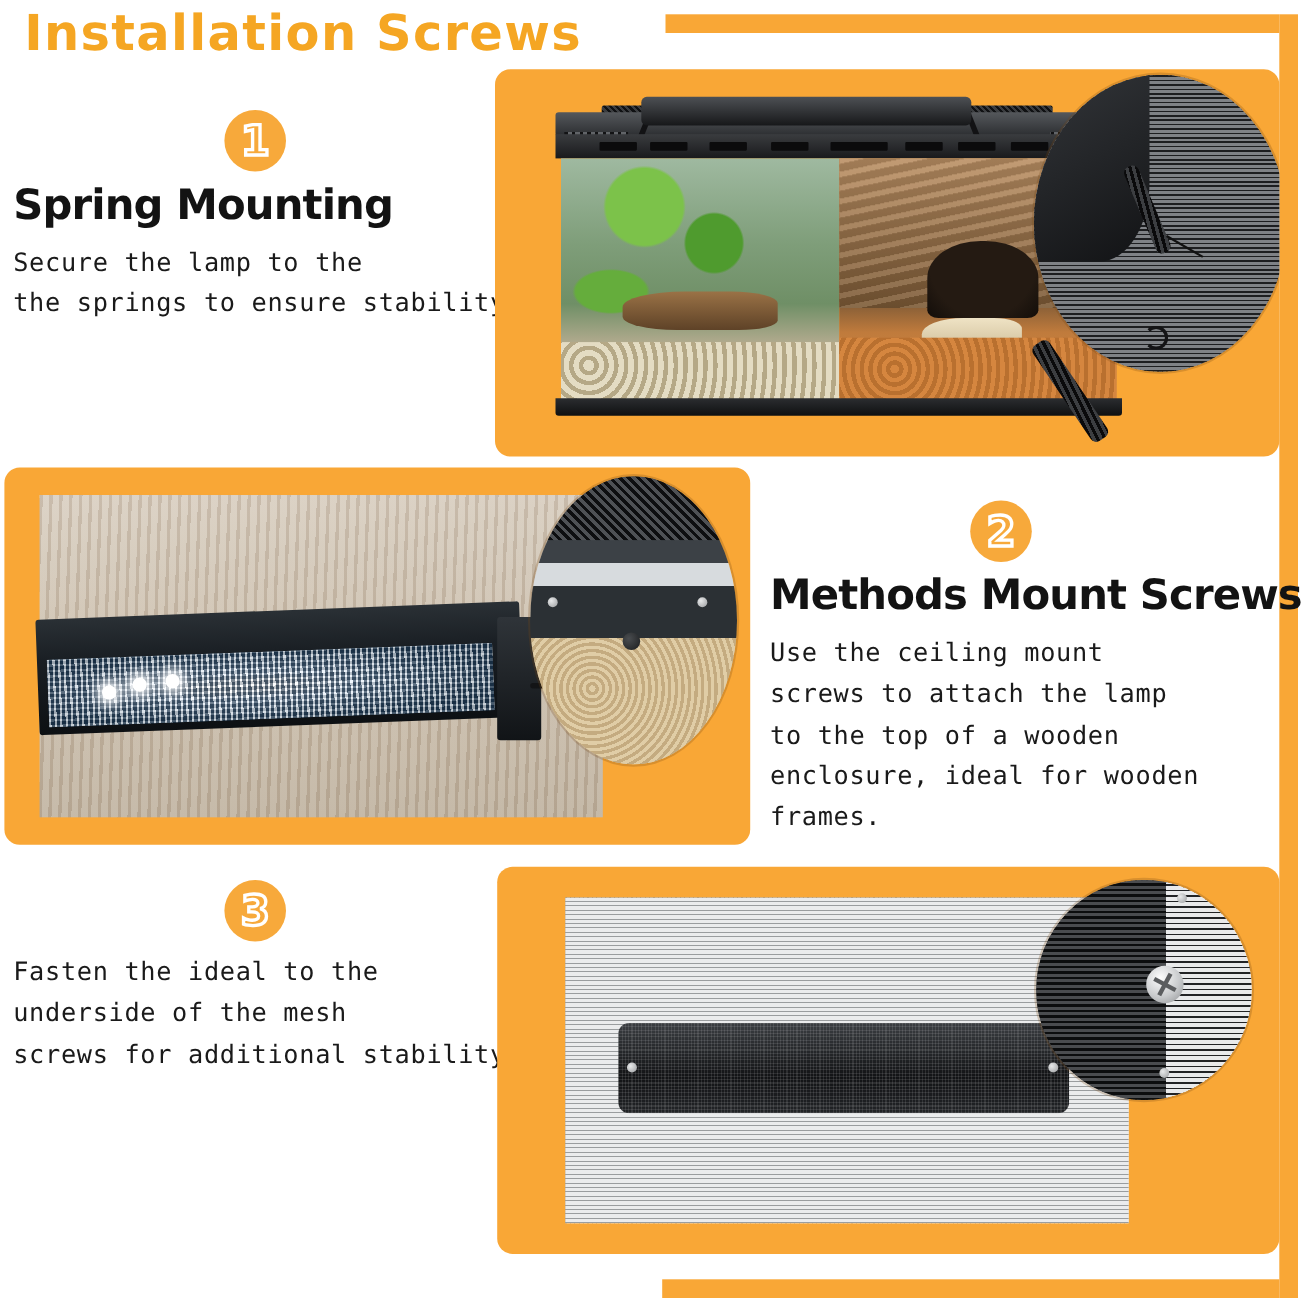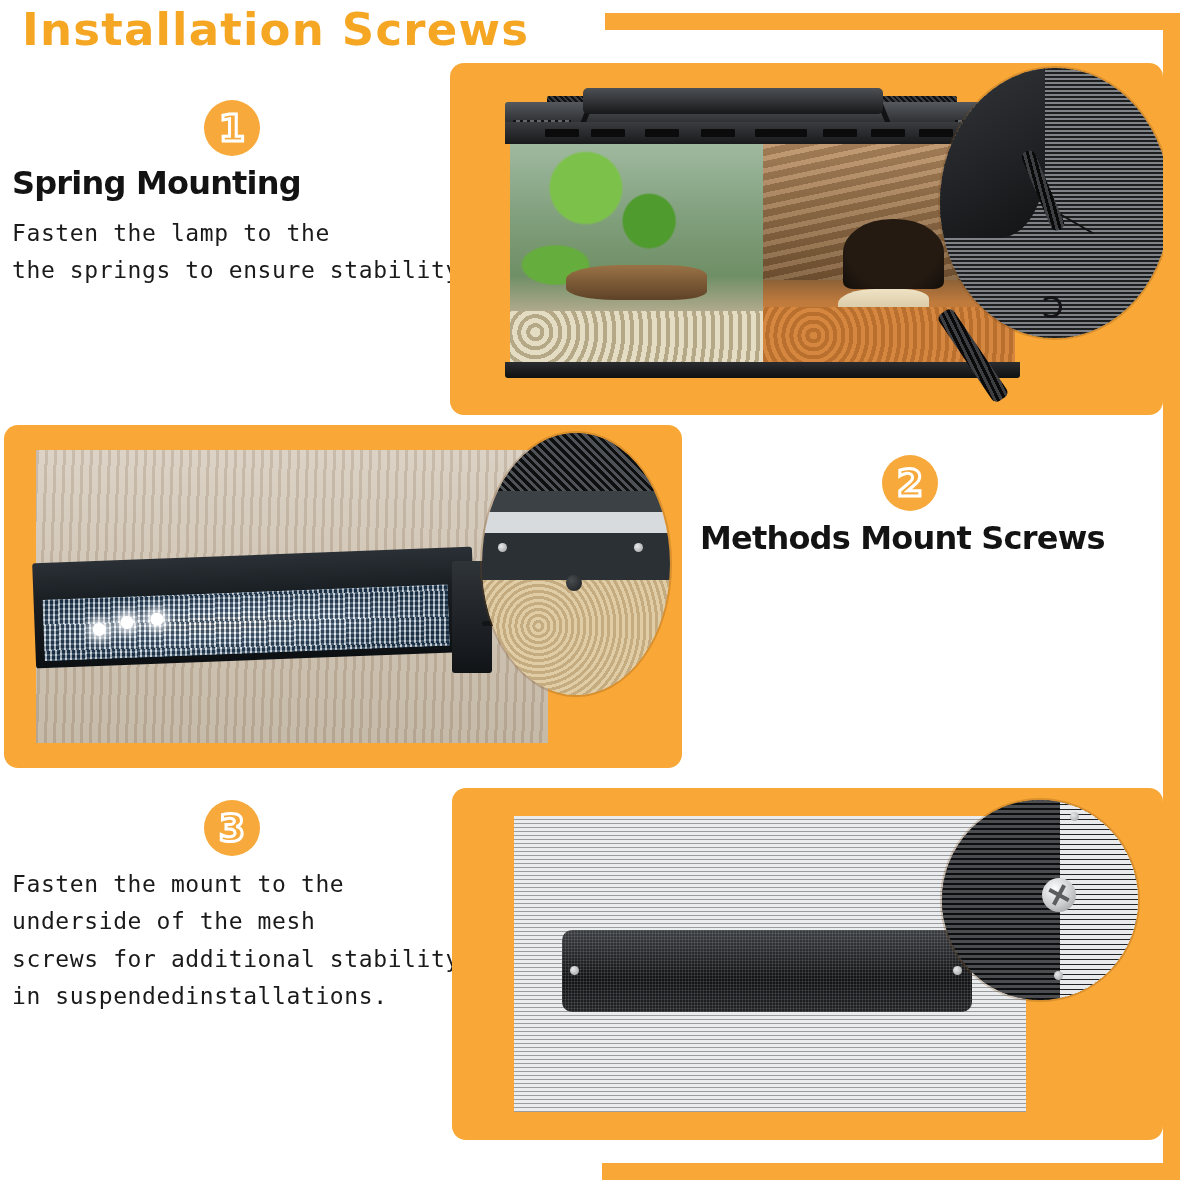--- a/index.html
+++ b/index.html
@@ -16,21 +16,21 @@
          font-family:"DejaVu Sans",sans-serif;font-weight:700;letter-spacing:1.2px;
          white-space:nowrap;}
 
   
   .textblock{position:absolute;}
   .badge{width:56px;height:56px;border-radius:50%;background:#F7A93B;position:relative;
          margin:0 auto 10px auto;}
   .badge span{position:absolute;left:0;top:0;width:56px;height:56px;line-height:56px;
               text-align:center;font-size:38px;font-weight:700;color:#F7A93B;
               -webkit-text-stroke:3px #ffffff;font-family:"DejaVu Sans",sans-serif;}
-  .heading{font-size:32px;font-weight:700;color:#131313;letter-spacing:-0.8px;
+  .heading{font-size:38px;font-weight:700;color:#131313;letter-spacing:-0.8px;
            line-height:1.08;margin:0 0 14px 0;font-family:"DejaVu Sans",sans-serif;
            white-space:nowrap;}
   .body{font-size:23px;line-height:1.62;color:#1a1a1a;letter-spacing:0.6px;
         font-family:"DejaVu Sans Mono",monospace;}
   .body div{white-space:nowrap;}
 
   
   .panel{position:absolute;background:#F9A736;border-radius:14px;overflow:hidden;}
 
   
@@ -135,21 +135,21 @@
 <div class="frame-bottom"></div>
 
 <div class="title">Installation Screws</div>
 
 <div class="textblock" style="left:12px;top:100px;width:440px;">
   <div class="badge">
     <span>1</span>
   </div>
   <div class="heading">Spring Mounting</div>
   <div class="body">
-    <div>Fasten the lamp to the</div>
+    <div>Secure the lamp to the</div>
     <div>the springs to ensure stability.</div>
   </div>
 </div>
 
 <div class="panel" style="left:450px;top:63px;width:713px;height:352px;">
 
   <div class="tank">
     <div class="tank-mesh"></div>
     <div class="tank-lidtop">
       <div class="tank-vent"></div>
@@ -219,31 +219,37 @@
     <div class="boltdot" style="left:16px;top:110px;"></div>
     <div class="boltdot" style="left:152px;top:110px;"></div>
   </div>
 </div>
 
 <div class="textblock" style="left:700px;top:455px;width:440px;">
   <div class="badge" style="margin:0 0 10px 182px;">
     <span>2</span>
   </div>
   <div class="heading">Methods Mount Screws</div>
+  <div class="body">
+    <div>Use the ceiling mount</div>
+    <div>screws to attach the lamp</div>
+    <div>to the top of a wooden</div>
+    <div>enclosure, ideal for wooden</div>
+    <div>frames.</div>
+  </div>
 </div>
 
 <div class="textblock" style="left:12px;top:800px;width:440px;">
   <div class="badge">
     <span>3</span>
   </div>
   <div class="body">
-    <div>Fasten the mount to the</div>
+    <div>Fasten the ideal to the</div>
     <div>underside of the mesh</div>
     <div>screws for additional stability</div>
-    <div>in suspendedinstallations.</div>
   </div>
 </div>
 
 <div class="panel" style="left:452px;top:788px;width:711px;height:352px;">
 
   <div class="screenmesh" style="left:62px;top:28px;width:512px;height:296px;"></div>
 
   <div class="blacklamp" style="left:110px;top:142px;width:410px;height:82px;">
     <div class="boltdot" style="left:8px;top:36px;"></div>
     <div class="boltdot" style="right:10px;top:36px;"></div>

